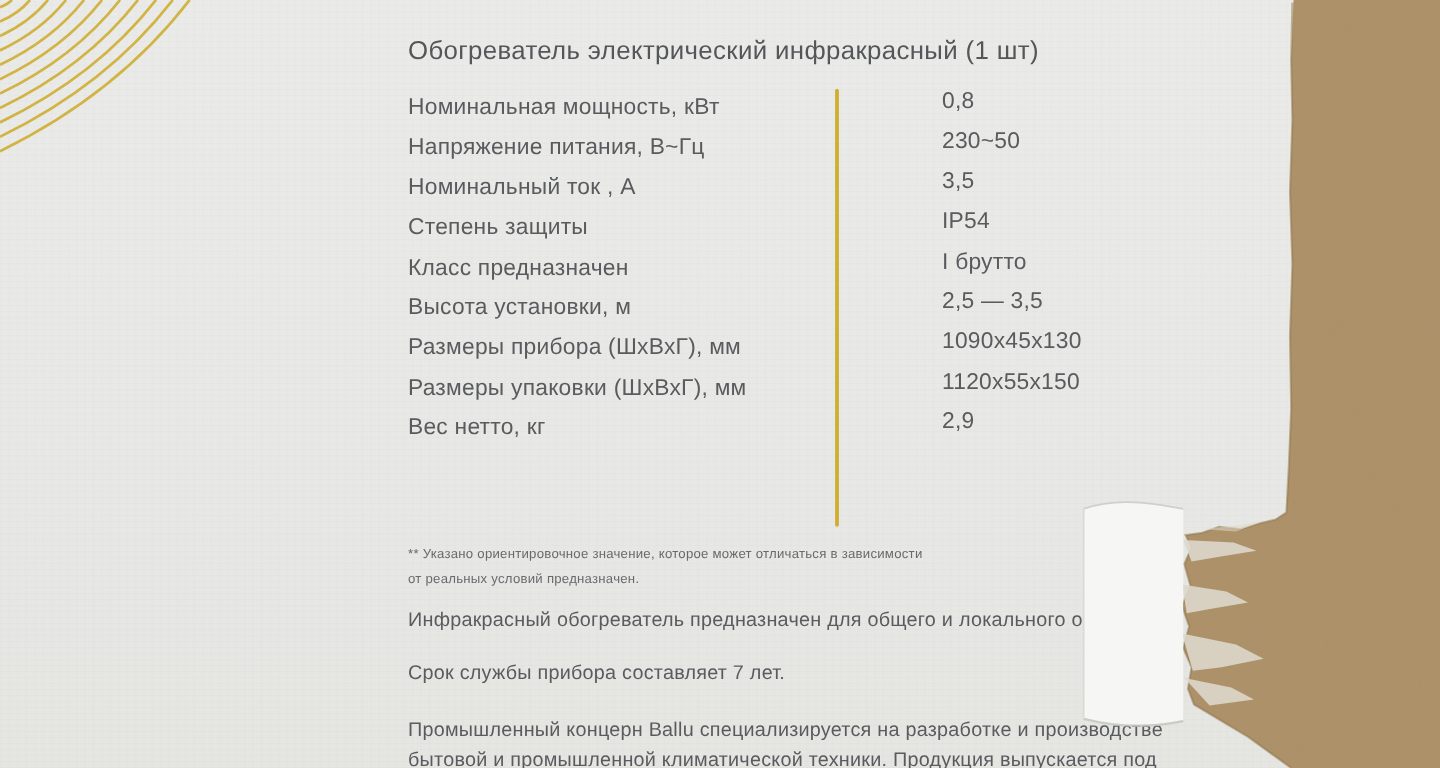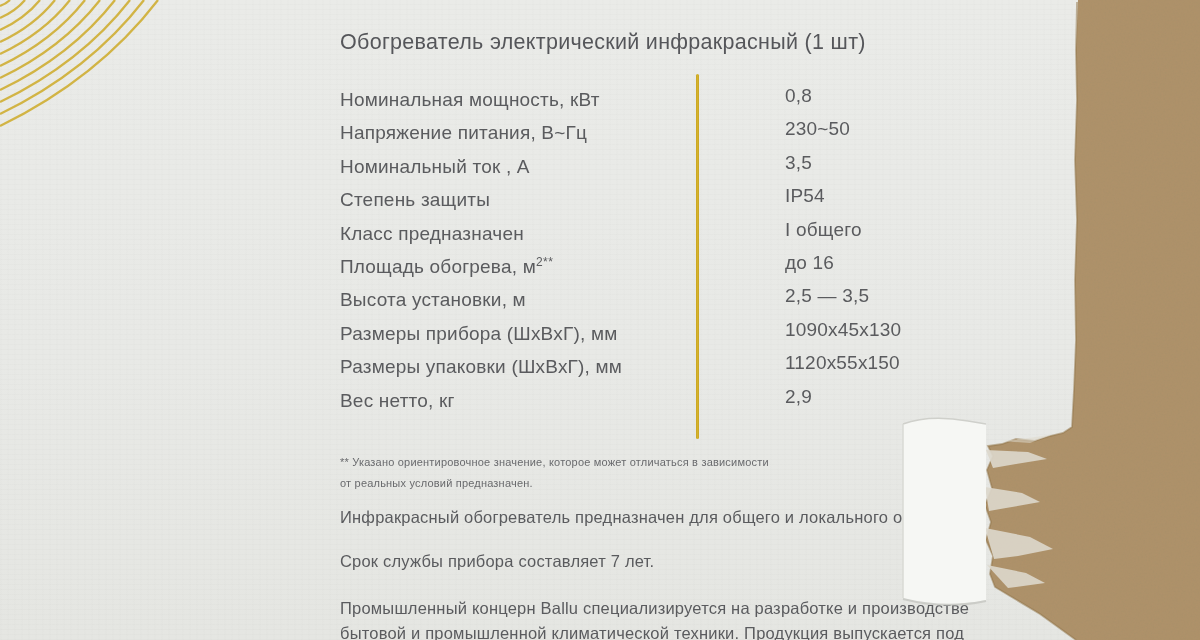--- a/index.html
+++ b/index.html
@@ -13,21 +13,21 @@
     color:var(--text-gray,#58595b);
     padding-left:24px;
   }
   .curves{position:absolute;left:0;top:0;pointer-events:none}
   .curves path{fill:none;stroke:var(--curve-yellow,#ceac2e);stroke-width:2.3;opacity:.88}
 
   .title{
     position:absolute;left:340px;top:30px;
     font-size:21.5px;letter-spacing:.3px;color:#55565a;white-space:nowrap;
   }
-  .spec-table{position:absolute;left:340px;top:79px;width:640px}
+  .spec-table{position:absolute;left:340px;top:68px;width:640px}
   .spec-row{position:relative;height:33.4px;line-height:33.4px;font-size:19px;
     letter-spacing:.2px;color:#5a5b5e;white-space:nowrap}
   .spec-value{position:absolute;left:445px;top:0}
   .lbl-sup{font-size:12px;vertical-align:7px;letter-spacing:.5px}
 
   .divider{
     position:absolute;left:696px;top:74px;width:3px;height:365px;border-radius:2px;
     background:linear-gradient(90deg,#c6a322,var(--accent-yellow,#d6b32b),#c6a322);
   }
 
@@ -80,27 +80,23 @@
         <span class="spec-value">3,5</span>
       </div>
 
       <div class="spec-row">
         <span class="spec-label"><span class="lbl-text">Степень защиты</span><sup class="lbl-sup"></sup></span>
         <span class="spec-value">IP54</span>
       </div>
 
       <div class="spec-row">
         <span class="spec-label"><span class="lbl-text">Класс предназначен</span><sup class="lbl-sup"></sup></span>
-        <span class="spec-value">I общего</span>
+        <span class="spec-value">I брутто</span>
       </div>
 
-      <div class="spec-row">
-        <span class="spec-label"><span class="lbl-text">Площадь обогрева, м</span><sup class="lbl-sup">2**</sup></span>
-        <span class="spec-value">до 16</span>
-      </div>
 
       <div class="spec-row">
         <span class="spec-label"><span class="lbl-text">Высота установки, м</span><sup class="lbl-sup"></sup></span>
         <span class="spec-value">2,5 — 3,5</span>
       </div>
 
       <div class="spec-row">
         <span class="spec-label"><span class="lbl-text">Размеры прибора (ШхВхГ), мм</span><sup class="lbl-sup"></sup></span>
         <span class="spec-value">1090х45х130</span>
       </div>

